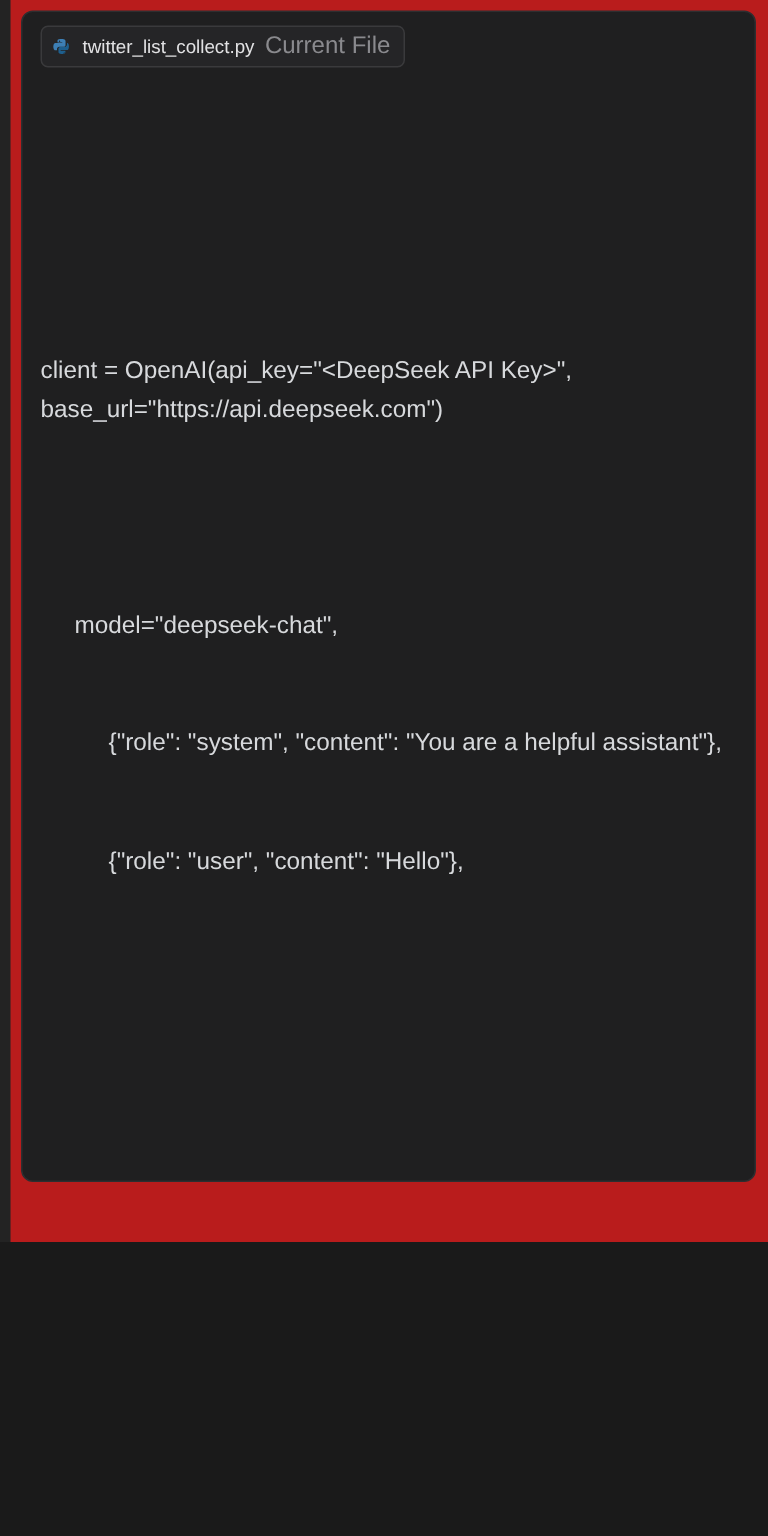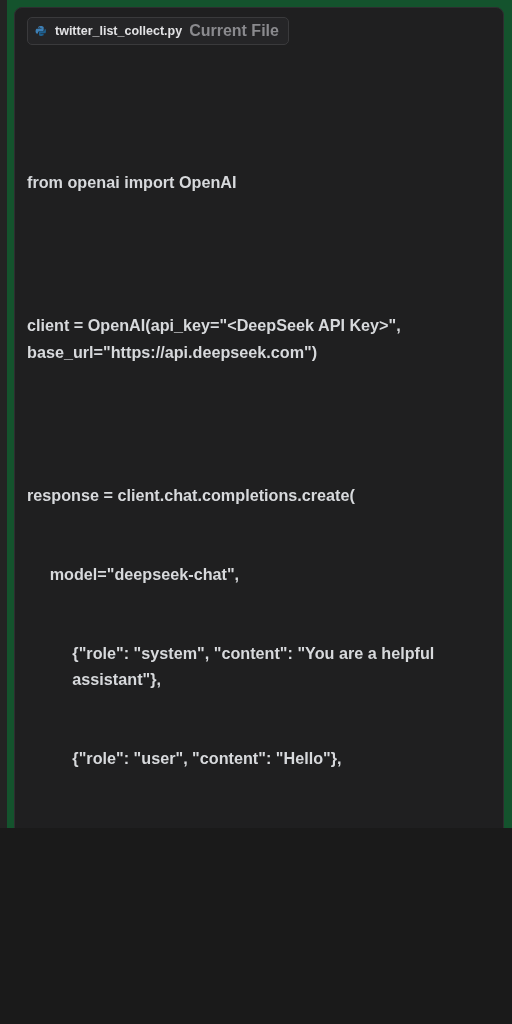--- a/index.html
+++ b/index.html
@@ -10,23 +10,22 @@
     overflow: hidden;
     background: #1a1a1a;
     font-family: "Liberation Sans", sans-serif;
     -webkit-font-smoothing: antialiased;
   }
 
   #app {
     position: relative;
     width: 512px;
     height: 828px;
-    background: #14532d;
+    background: #b91c1c;
     overflow: hidden;
-    font-weight: bold;
   }
 
   
   .left-rail {
     position: absolute;
     left: 0; top: 0;
     width: 7px; height: 1024px;
     background: #232323;
   }
 
@@ -118,25 +117,23 @@
         <svg class="py-icon" viewBox="0 0 16 16">
           <path fill="#3d7fb5" d="M7.9 1.2c-1 0-1.9.1-2.6.3-1 .2-1.2.6-1.2 1.4v1.1h3.9v.5H2.7c-.9 0-1.6.5-1.8 1.5-.3 1.1-.3 1.8 0 3 .2.9.7 1.5 1.5 1.5h1.3V9.4c0-1 .8-1.8 1.8-1.8h3.8c.8 0 1.4-.7 1.4-1.5V2.9c0-.8-.7-1.4-1.5-1.5-.5-.1-1-.2-1.3-.2zM5.8 2.5c.3 0 .6.3.6.6s-.3.6-.6.6-.6-.3-.6-.6.3-.6.6-.6z"></path>
           <path fill="#1e5f8e" d="M11.9 4.5v1.3c0 1-.9 1.9-1.8 1.9H6.3c-.8 0-1.4.7-1.4 1.5v2.7c0 .8.7 1.3 1.4 1.5.9.3 1.8.3 2.9 0 .7-.2 1.4-.6 1.4-1.5v-1.1H6.7v-.5h5.2c.8 0 1.2-.6 1.4-1.5.3-.9.3-1.8 0-3-.2-.8-.6-1.3-1.4-1.3h-.0zm-2.2 7.9c.3 0 .6.3.6.6s-.3.6-.6.6-.6-.3-.6-.6.3-.6.6-.6z"></path>
         </svg>
         <span class="chip-name">twitter_list_collect.py</span>
         <span class="chip-sub">Current File</span>
       </div>
 
       <div class="user-text">
         <span class="gap"></span>
-        <span class="blk">from openai import OpenAI</span>
         <span class="gap"></span>
         <span class="blk">client = OpenAI(api_key="&lt;DeepSeek API Key&gt;", base_url="https://api.deepseek.com")</span>
         <span class="gap"></span>
-        <span class="blk">response = client.chat.completions.create(</span>
         <span class="blk ind1">model="deepseek-chat",</span>
         <span class="blk ind2">{"role": "system", "content": "You are a helpful assistant"},</span>
         <span class="blk ind2">{"role": "user", "content": "Hello"},</span>
         
         
         
         
         
       </div>
     </div>

